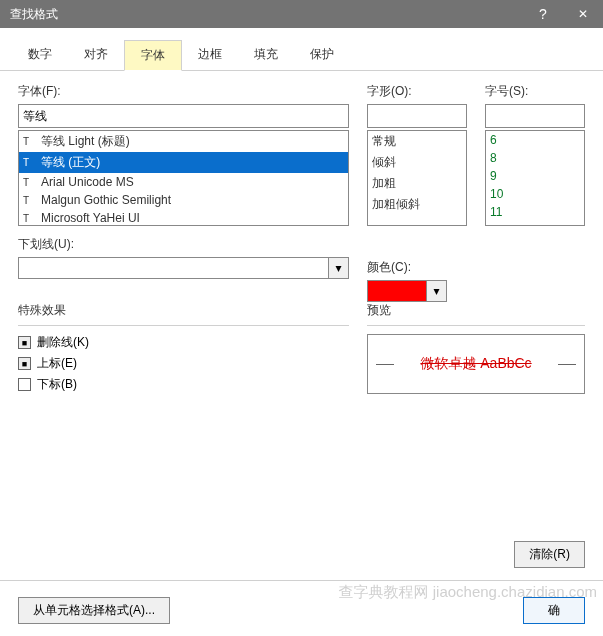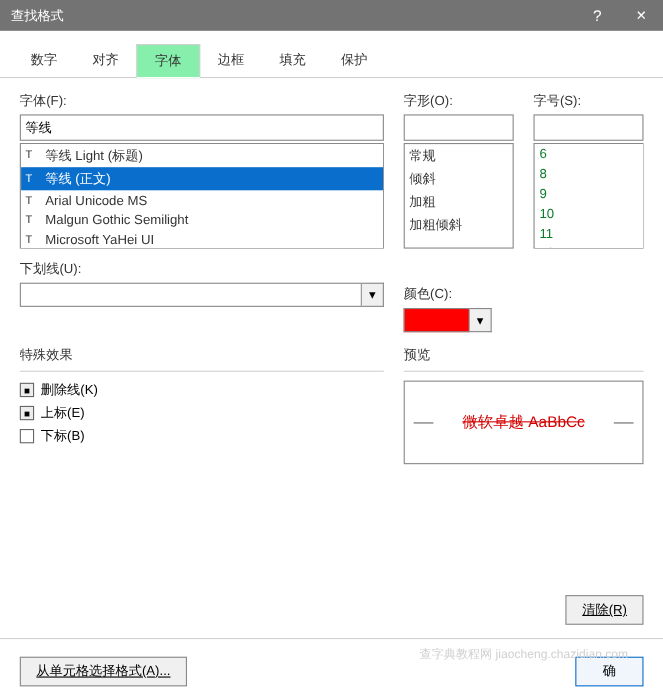--- a/index.html
+++ b/index.html
@@ -2,21 +2,21 @@
 <html><head>
 <meta charset="utf-8">
 <style>
 * { box-sizing: border-box; margin: 0; padding: 0; font-family: "Microsoft YaHei", SimSun, sans-serif; font-size: 12px; }
 body { background: #fff; width: 603px; height: 636px; overflow: hidden; }
 .titlebar { background: #737373; color: #fff; height: 28px; display: flex; align-items: center; padding-left: 10px; }
 .titlebar-text { flex: 1; }
 .titlebar-btn { width: 40px; height: 28px; display: flex; align-items: center; justify-content: center; font-size: 14px; }
 .tabs { display: flex; padding: 12px 12px 0 12px; border-bottom: 1px solid #d0d0d0; }
 .tab { padding: 6px 16px; cursor: pointer; color: #333; }
-.tab.active { border: 1px solid #d0d0d0; border-bottom: 1px solid #fff; margin-bottom: -1px; background: #86efac; }
+.tab.active { border: 1px solid #d0d0d0; border-bottom: 1px solid #fff; margin-bottom: -1px; background: #fef9c3; }
 .content { padding: 12px 18px; }
 .row { display: flex; gap: 18px; }
 .col-font { flex: 1; min-width: 0; }
 .col-style { width: 100px; }
 .col-size { width: 100px; }
 .label { margin-bottom: 4px; color: #333; display: block; }
 .input { width: 100%; border: 1px solid #888; padding: 4px; height: 24px; }
 .listbox { width: 100%; border: 1px solid #888; height: 96px; overflow-y: scroll; margin-top: 2px; background: #fff; }
 .listitem { padding: 2px 4px; display: flex; align-items: center; gap: 4px; color: #333; cursor: pointer; }
 .listitem.sel { background: #0a6ecc; color: #fff; }
@@ -31,32 +31,32 @@
 .color-swatch { flex: 1; background: #ff0000; border: 1px solid #888; height: 22px; }
 .color-combo { display: flex; width: 80px; }
 .fieldset-label { color: #333; margin-bottom: 6px; }
 .fieldset-line { border-bottom: 1px solid #d0d0d0; margin-bottom: 8px; }
 .fx-row { display: flex; gap: 18px; }
 .fx-col { flex: 1; }
 .preview-col { width: 218px; }
 .check { display: flex; align-items: center; gap: 6px; margin: 4px 0; cursor: pointer; }
 .cb { width: 13px; height: 13px; border: 1px solid #666; display: inline-flex; align-items: center; justify-content: center; font-size: 9px; background: #ededed; }
 .cb.empty { background: #fff; }
-.preview { border: 1px solid #888; height: 76px; display: flex; align-items: center; justify-content: center; position: relative; }
+.preview { border: 1px solid #888; height: 60px; display: flex; align-items: center; justify-content: center; position: relative; }
 .preview-text { color: #d40000; text-decoration: line-through; font-size: 14px; }
 .preview-line { position: absolute; top: 50%; height: 1px; background: #666; width: 18px; }
 .preview-line.l { left: 8px; } .preview-line.r { right: 8px; }
 .bottom-area { position: absolute; bottom: 0; left: 0; right: 0; }
 .clear-row { display: flex; justify-content: flex-end; padding: 8px 18px; }
-.btn { border: 1px solid #888; background: #f0f0f0; padding: 4px 14px; cursor: pointer; text-decoration: underline; }
+.btn { border: 1px solid #888; background: #f0f0f0; padding: 4px 14px; cursor: pointer; }
 .hr { border-top: 1px solid #d0d0d0; margin: 4px 0; }
 .footer { display: flex; padding: 12px 18px; gap: 12px; }
 .footer-spacer { flex: 1; }
 .okbtn { border: 1px solid #0a6ecc; background: #f0f6fc; padding: 4px 24px; cursor: pointer; }
-.watermark { position: absolute; bottom: 34px; right: 32px; color: #d0d0d0; font-size: 11px; pointer-events: none; }
+.watermark { position: absolute; bottom: 34px; right: 6px; color: #d0d0d0; font-size: 15px; pointer-events: none; }
 </style>
 </head>
 <body>
 
 <div class="titlebar">
   <span class="titlebar-text">查找格式</span>
   <div class="titlebar-btn">?</div>
   <div class="titlebar-btn">
     <span>✕</span>
   </div>
@@ -137,21 +137,21 @@
       <span class="label">颜色(C):</span>
       <div class="color-combo">
         <div class="color-swatch" id="swatch" style="background: rgb(255, 0, 0);"></div>
         <div class="combo-btn">
           <span>▾</span>
         </div>
       </div>
     </div>
   </div>
 
-  <div class="fx-row" style="margin-top:12px;">
+  <div class="fx-row" style="margin-top:0;">
     <div class="fx-col">
       <div class="fieldset-label">特殊效果</div>
       <div class="fieldset-line"></div>
       <div class="check">
         <span class="cb" id="cb-strike">■</span>
         <span>删除线(K)</span>
       </div>
       <div class="check">
         <span class="cb" id="cb-super">■</span>
         <span>上标(E)</span>

